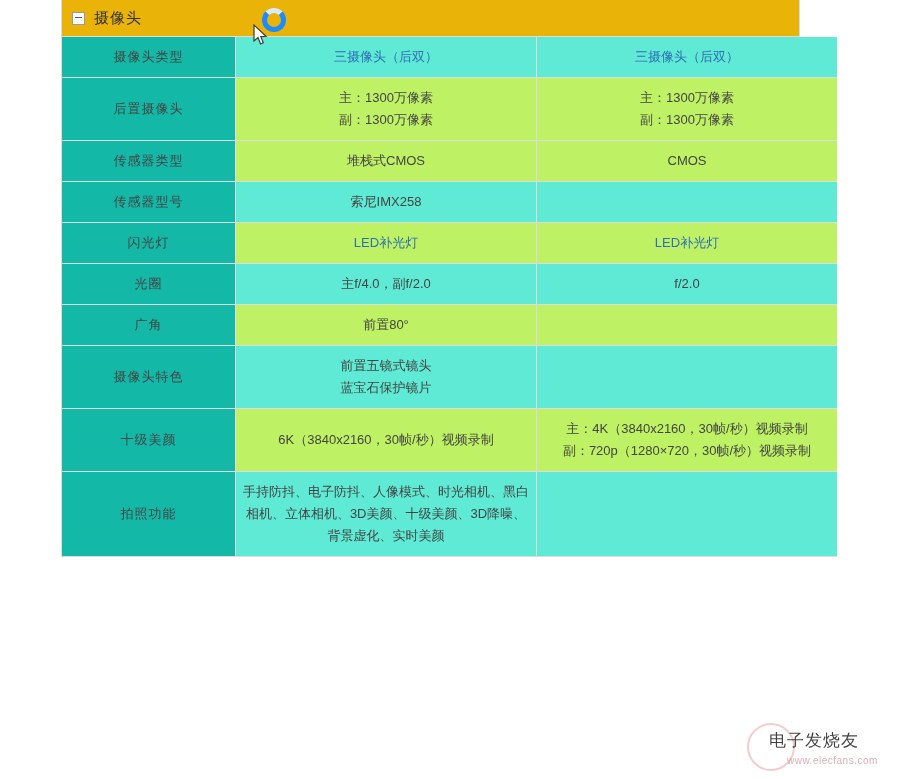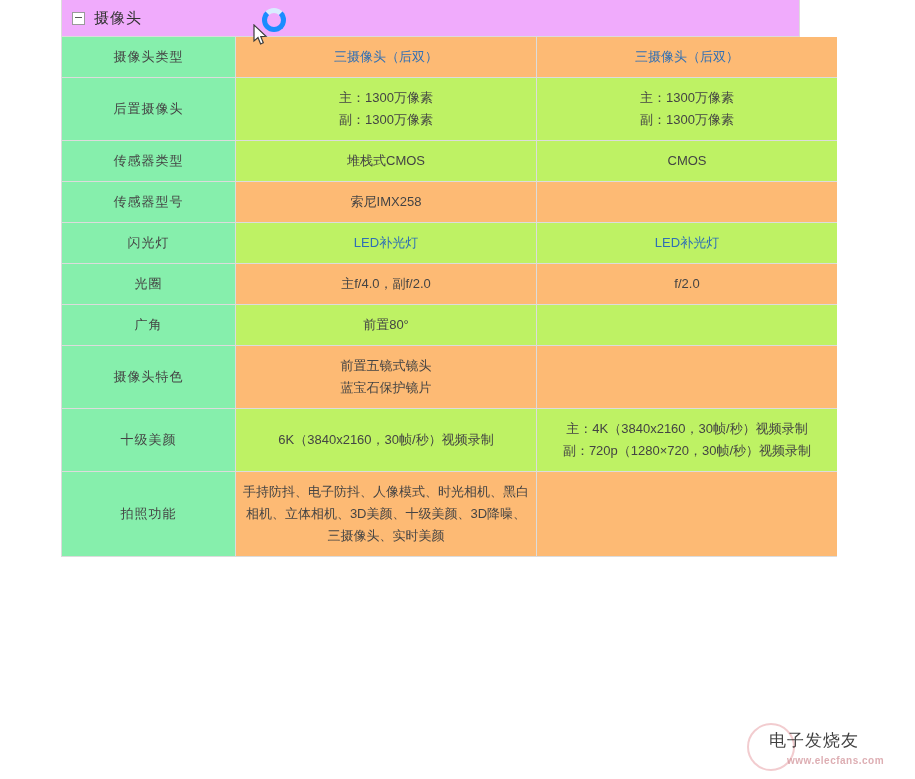--- a/index.html
+++ b/index.html
@@ -25,21 +25,21 @@
     left: 61px;
     top: 0px;
     width: 739px;
     border-left: 1px solid #dcdcdc;
     border-right: 1px solid #dcdcdc;
     box-sizing: border-box;
   }
   
   .section-header {
     height: 37px;
-    background: #f0abfc;
+    background: #eab308;
     border-bottom: 1px solid #dcdcdc;
     display: flex;
     align-items: center;
     padding-left: 10px;
     box-sizing: border-box;
   }
   .toggle-box {
     width: 11px;
     height: 11px;
     border: 1px solid #9a9a9a;
@@ -76,34 +76,34 @@
     text-align: center;
     vertical-align: middle;
     padding: 9px 6px;
     line-height: 22px;
   }
   table.spec td:last-child {
     border-right: none;
   }
   td.label {
     width: 161px;
-    background: #86efac;
+    background: #14b8a6;
     color: #555555;
     font-size: 13.5px;
     letter-spacing: 1px;
   }
   td.val {
     width: 288px;
     background: #bef264;
   }
   td.val.blue {
     color: #2f6fb5;
   }
   td.val.gray-bg {
-    background: #fdba74;
+    background: #5eead4;
   }
   .cell-line { display: block; }
   
   .cursor-icon {
     position: absolute;
     left: 253px;
     top: 24px;
     width: 16px;
     height: 22px;
     pointer-events: none;
@@ -153,21 +153,20 @@
   }
   .wm-sub {
     position: absolute;
     left: 40px;
     top: 34px;
     font-size: 10px;
     color: #d59aa0;
     opacity: .8;
     letter-spacing: .5px;
     white-space: nowrap;
-    font-weight: bold;
   }
 </style>
 </head>
 <body>
 
 <div class="page">
 
   <div class="spec-wrap">
 
     <div class="section-header">
@@ -258,21 +257,21 @@
               <span class="cell-line">6K（3840x2160，30帧/秒）视频录制</span>
             </td>
             <td class="val">
               <span class="cell-line">主：4K（3840x2160，30帧/秒）视频录制</span>
               <span class="cell-line">副：720p（1280×720，30帧/秒）视频录制</span>
             </td>
           </tr>
           <tr>
             <td class="label">拍照功能</td>
             <td class="val gray-bg">
-              <span class="cell-line">手持防抖、电子防抖、人像模式、时光相机、黑白相机、立体相机、3D美颜、十级美颜、3D降噪、三摄像头、实时美颜</span>
+              <span class="cell-line">手持防抖、电子防抖、人像模式、时光相机、黑白相机、立体相机、3D美颜、十级美颜、3D降噪、背景虚化、实时美颜</span>
             </td>
             <td class="val gray-bg">
               <span class="cell-line"></span>
             </td>
           </tr>
         </tbody>
     </table>
 
   </div>
 

